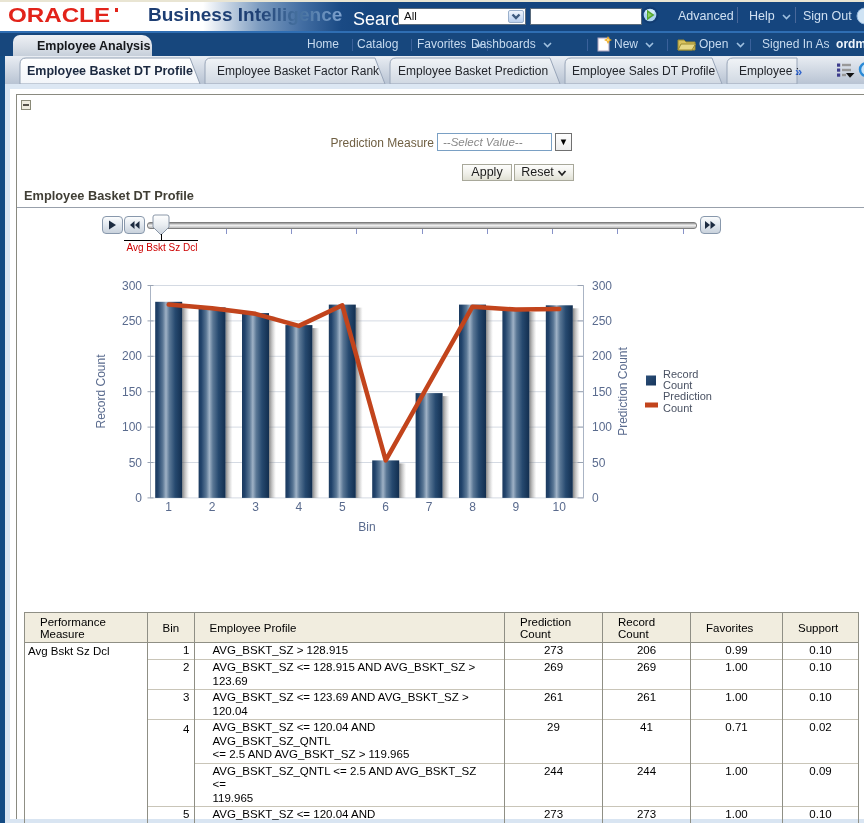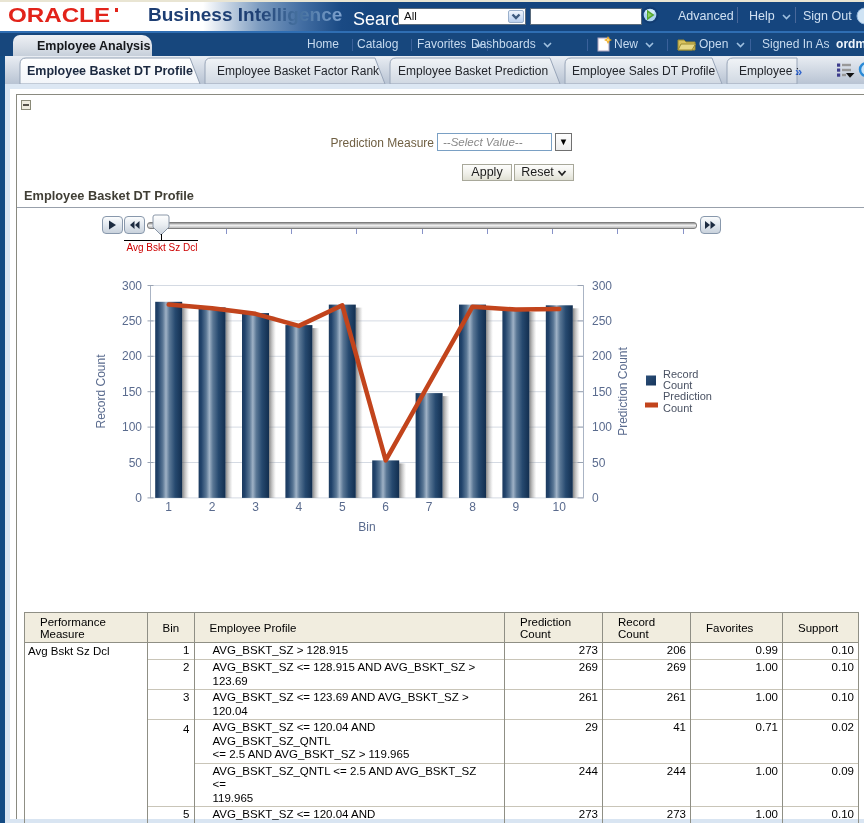--- a/index.html
+++ b/index.html
@@ -59,21 +59,21 @@
 .tick{top:229px;width:1px;height:5px;background:#8893c8;}
 #blackline{left:124px;top:240px;width:74px;height:1px;background:#000;}
 #conn{left:161px;top:234px;width:1px;height:6px;background:#000;}
 #redlbl{left:122px;top:242px;width:80px;text-align:center;font-size:10px;color:#cc0000;}
 
 
 td.th{border:1px solid #8f8f85;padding:1px 15px;vertical-align:middle;font-size:11.5px;}
 td.pm{border-left:1px solid #8f8f85;border-right:1px solid #8f8f85;vertical-align:top;padding:2px 3px;}
 td.bin{border-left:1px solid #8f8f85;border-right:1px solid #8f8f85;border-top:1px solid #c9c5b8;text-align:right;padding:1px 4px;vertical-align:top;}
 td.pf{border-right:1px solid #8f8f85;border-top:1px solid #c9c5b8;padding:1px 18px;vertical-align:top;line-height:13.5px;}
-td.num{border-right:1px solid #8f8f85;border-top:1px solid #c9c5b8;text-align:right;padding:1px 4px;vertical-align:top;}
+td.num{border-right:1px solid #8f8f85;border-top:1px solid #c9c5b8;text-align:center;padding:1px 4px;vertical-align:top;}
 </style>
 </head>
 <body>
 <div id="page">
 
   <div class="abs" id="topbar"></div>
   <div class="abs" id="topline"></div>
   <svg class="abs" style="left:8px;top:6px" width="120" height="20">
     <text x="0" y="16" textLength="102" lengthAdjust="spacingAndGlyphs" font-family="Liberation Sans,sans-serif" font-size="20" font-weight="bold" fill="#e2231a">ORACLE</text>
     <rect x="107" y="2" width="3" height="4" fill="#e2231a"></rect>

